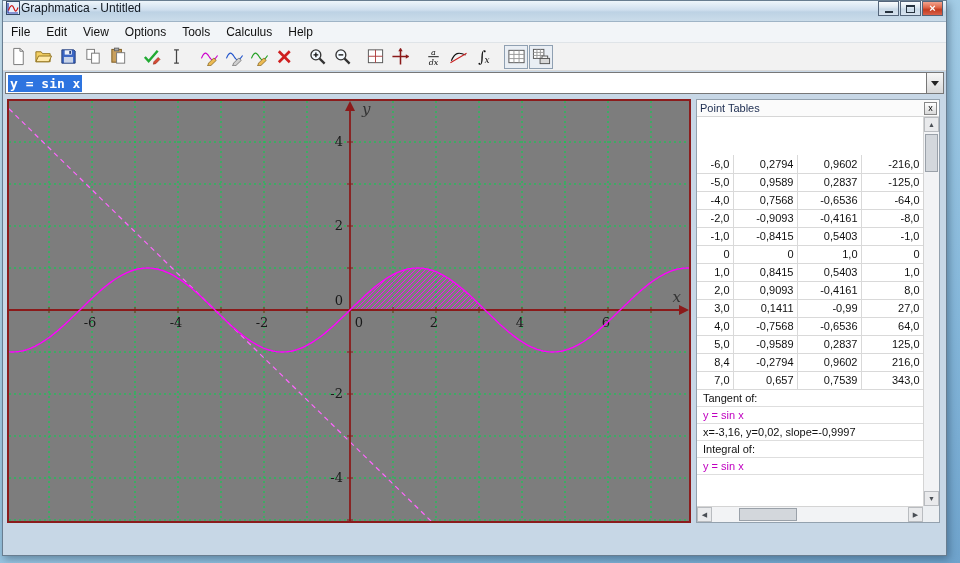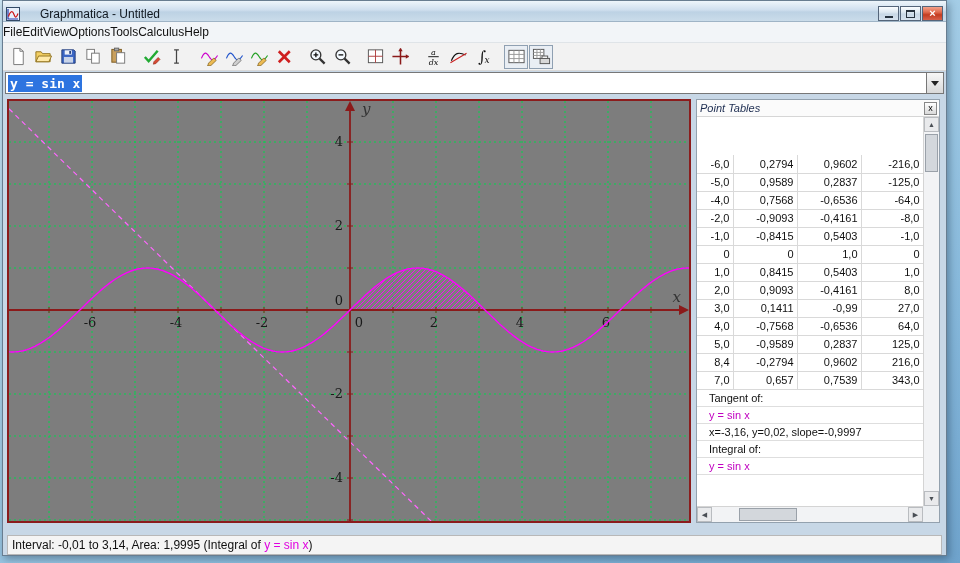--- a/index.html
+++ b/index.html
@@ -2,35 +2,35 @@
 <html><head>
 <meta charset="utf-8">
 <style>
   *{box-sizing:border-box;margin:0;padding:0;}
   html,body{width:960px;height:563px;overflow:hidden;}
   body{font-family:"Liberation Sans",sans-serif;position:relative;
        background:linear-gradient(155deg,#cfe8f6 0%,#a8d0e8 40%,#85b7da 75%,#6fa3cc 100%);}
   .window{position:absolute;left:2px;top:0;width:945px;height:556px;background:#c7d7e6;
           border:1px solid #687d90;box-shadow:2px 3px 8px rgba(20,40,60,.4);
           display:flex;flex-direction:column;}
-  .titlebar{height:21px;display:flex;align-items:flex-end;gap:20px;padding:0 3px;
+  .titlebar{height:21px;display:flex;align-items:flex-start;gap:1px;padding:0 3px;
             background:linear-gradient(#eef5fb,#cfdfee 45%,#bdd2e4 55%,#cadcea);
             border-bottom:1px solid #9fb4c6;}
   .title-text{font-size:12px;color:#101820;flex:1;}
   .win-buttons{display:flex;gap:1px;}
   .win-btn{width:21px;height:15px;border:1px solid #54657a;display:flex;align-items:center;
            justify-content:center;padding:0;cursor:default;
            background:linear-gradient(#fbfdfe,#dde8f1 40%,#c8d8e6 55%,#d6e2ee);}
   .win-btn.close{background:linear-gradient(#f3a28c,#e06a4d 40%,#c33c20 60%,#d8604a);
                  color:#fff;font-size:11px;font-weight:bold;line-height:1;}
   .glyph-min{width:8px;height:2px;background:#26323e;margin-top:7px;}
   .glyph-max{width:9px;height:8px;border:1px solid #26323e;border-top-width:2px;}
   .menubar{height:21px;background:#f2f5f8;display:flex;align-items:center;font-size:12px;
            color:#111;border-bottom:1px solid #dfe4e8;}
-  .menu-item{padding:2px 0;}
+  .menu-item{padding:2px 8px;}
   .toolbar{height:28px;background:#f2f2f2;display:flex;align-items:center;padding-left:3px;
            border-bottom:1px solid #d8d8d8;}
   .tb-btn{width:24px;height:24px;background:transparent;border:1px solid transparent;
           display:inline-flex;align-items:center;justify-content:center;padding:0;margin-right:1px;}
   .tb-btn.framed{border:1px solid #8fa0b2;background:#e9eef4;}
   .tb-sep{width:8px;height:100%;display:inline-block;}
   .equation-row{height:22px;display:flex;margin:1px 2px;}
   .equation-input{flex:1;background:#fff;border:1px solid #777;border-right:none;
                   font-family:"DejaVu Sans Mono",monospace;font-size:13px;font-weight:bold;
                   display:flex;align-items:center;padding-left:2px;}
@@ -38,30 +38,30 @@
   .combo-arrow{width:18px;border:1px solid #777;background:linear-gradient(#f7f7f7,#d9d9d9);
                display:flex;align-items:center;justify-content:center;padding:0;}
   .arrow-down{width:0;height:0;border-left:4px solid transparent;border-right:4px solid transparent;
               border-top:5px solid #222;}
   .main{flex:1;display:flex;gap:5px;padding:4px 4px 0 4px;}
   .graph-frame{width:684px;height:424px;border:2px solid #8b1c1c;background:#7d7d7d;overflow:hidden;}
   .panel{width:244px;height:424px;background:#fff;border:1px solid #93a1ae;position:relative;
          font-size:11px;overflow:hidden;}
   .panel-header{height:17px;display:flex;align-items:center;border-bottom:1px solid #d6d6d6;
                 background:#fbfbfb;padding-left:3px;}
-  .panel-title{flex:1;color:#1c2c50;font-size:11px;font-style:italic;}
+  .panel-title{flex:1;color:#1c2c50;font-size:11px;}
   .panel-close{width:13px;height:13px;border:1px solid #888;background:linear-gradient(#fff,#d9d9d9);
                font-size:9px;line-height:10px;text-align:center;margin-right:2px;padding:0;}
   .panel-content{position:absolute;top:17px;left:0;width:227px;bottom:16px;overflow:hidden;}
   .pt-table{border-collapse:collapse;table-layout:fixed;width:226px;margin-top:38px;}
   .pt-table td{border-right:1px solid #d9d9d9;border-bottom:1px solid #d9d9d9;height:18px;
                text-align:right;padding:0 3px 0 0;font-size:11px;color:#111;
                overflow:hidden;white-space:nowrap;}
   .notes{width:226px;}
-  .note-line{height:17px;line-height:16px;border-bottom:1px solid #dedede;padding-left:12px;
+  .note-line{height:17px;line-height:16px;border-bottom:1px solid #dedede;padding-left:6px;
              color:#111;overflow:hidden;white-space:nowrap;}
   .note-line.magenta{color:#c000c0;}
   .note-line.highlight{background:#dcdcdc;}
   .vscroll{position:absolute;top:17px;right:0;bottom:16px;width:16px;background:#f2f3f5;
            border-left:1px solid #d4d4d4;}
   .sb-btn{position:absolute;width:15px;height:15px;background:#e9eaec;border:1px solid #b9bcc0;
           color:#4a4f55;font-size:7px;line-height:13px;text-align:center;padding:0;}
   .sb-btn.up{top:0;left:0;}
   .sb-btn.down{bottom:0;left:0;}
   .sb-btn.left{left:0;top:0;}
@@ -447,15 +447,14 @@
       <div class="hscroll">
         <button class="sb-btn left">◀</button>
         <div class="hthumb"></div>
         <button class="sb-btn right">▶</button>
       </div>
       <div class="sb-corner"></div>
     </div>
 
   </div>
 
-  <div class="statusbar"><span>Interval: -0,01 to 3,14, Area: 1,9995 (Integral of </span><span class="eq-magenta">y = sin x</span><span>)</span></div>
 
 </div>
 
 </body></html>

